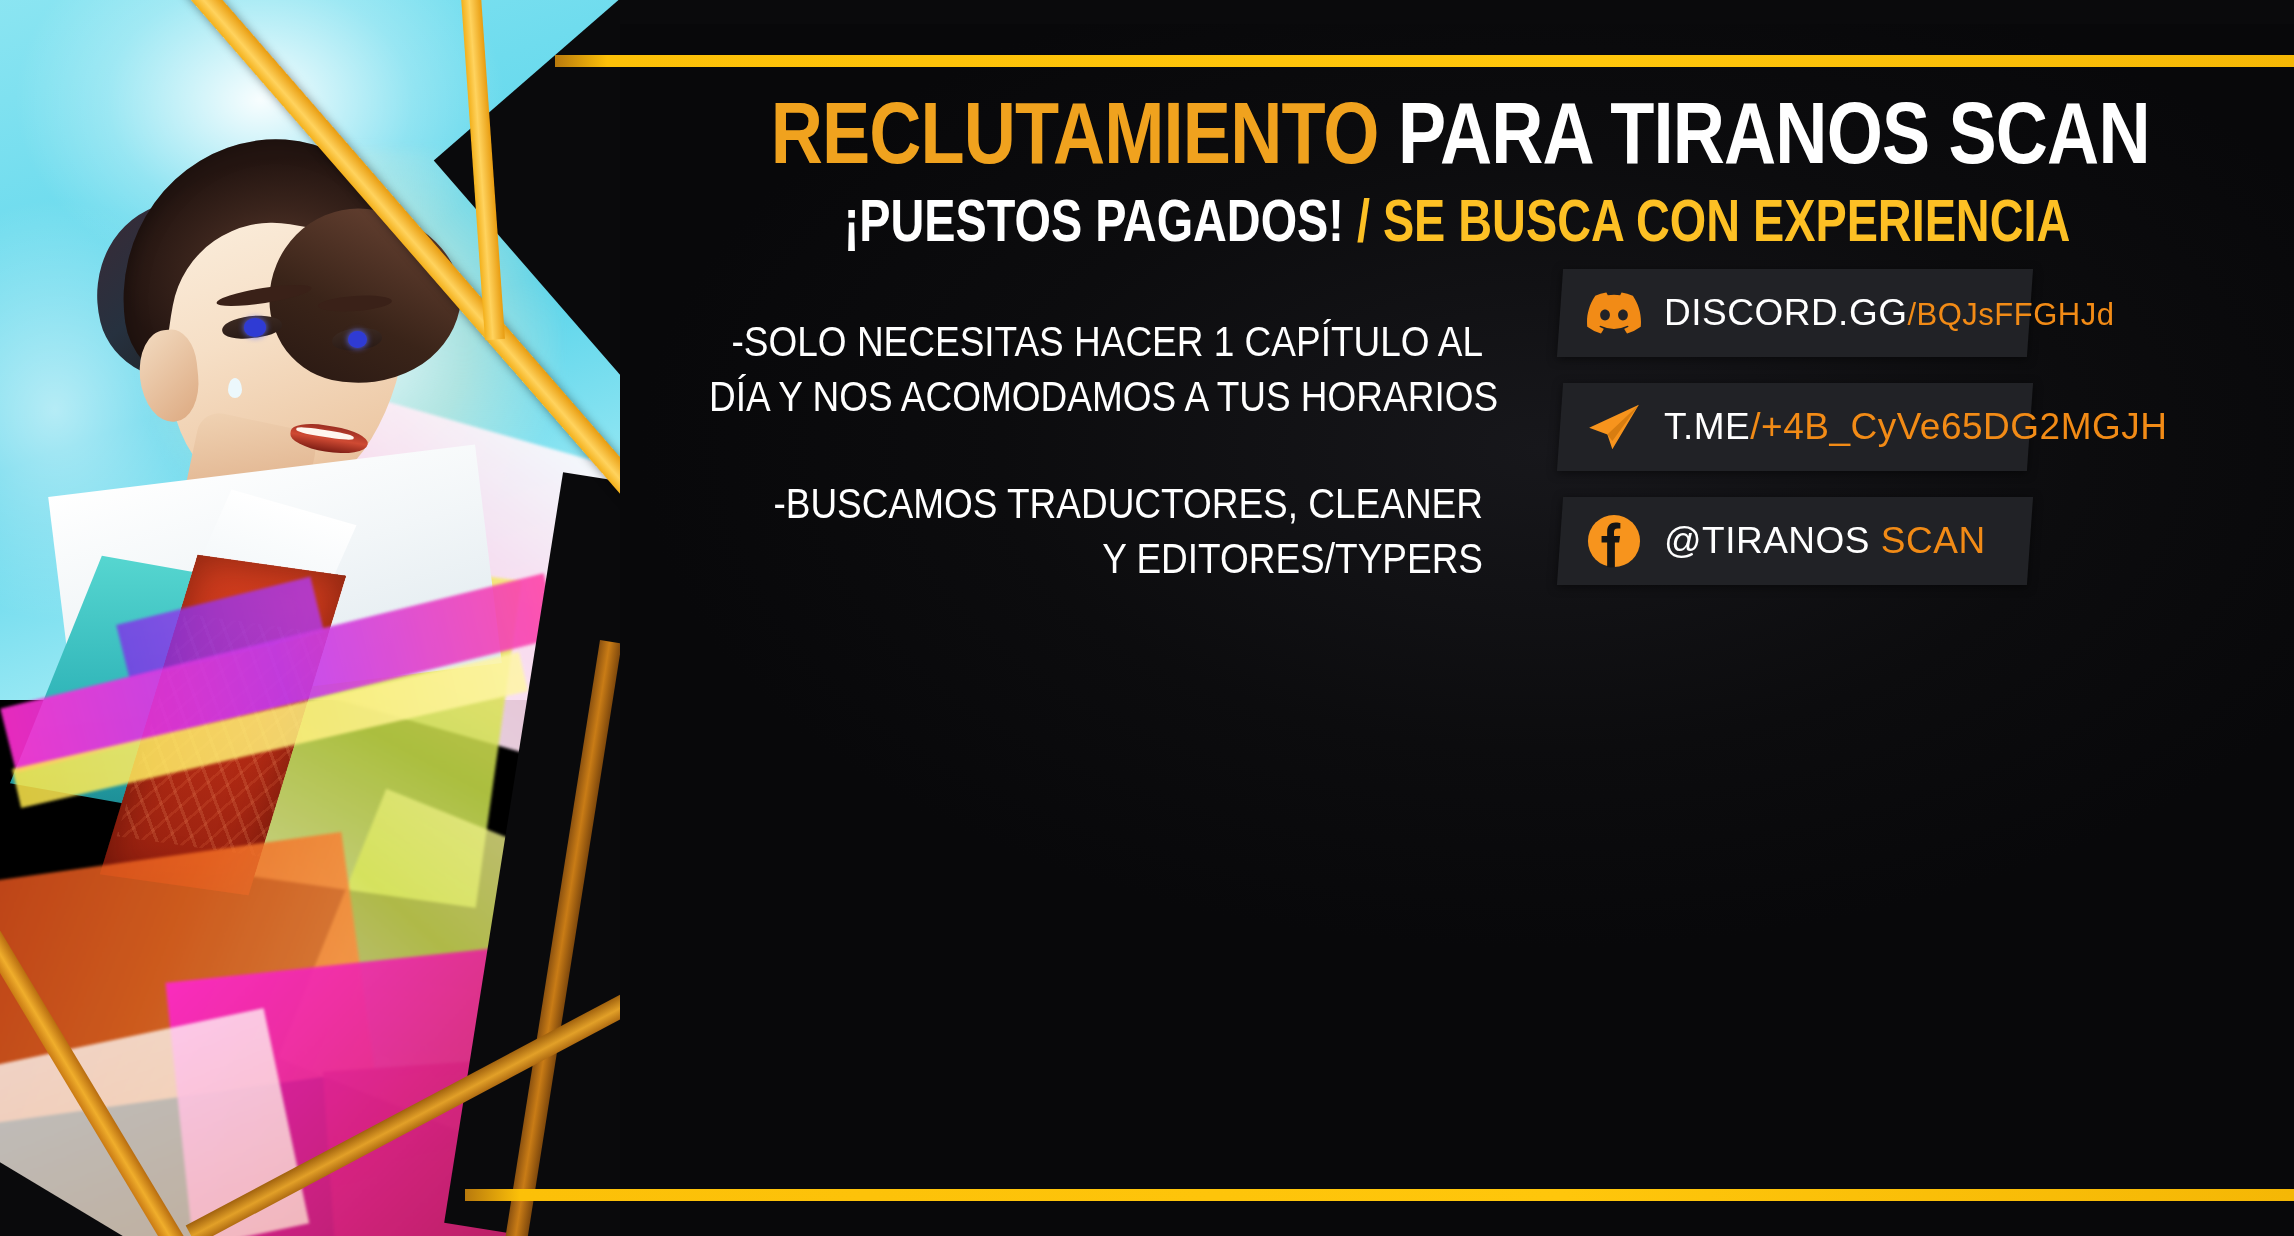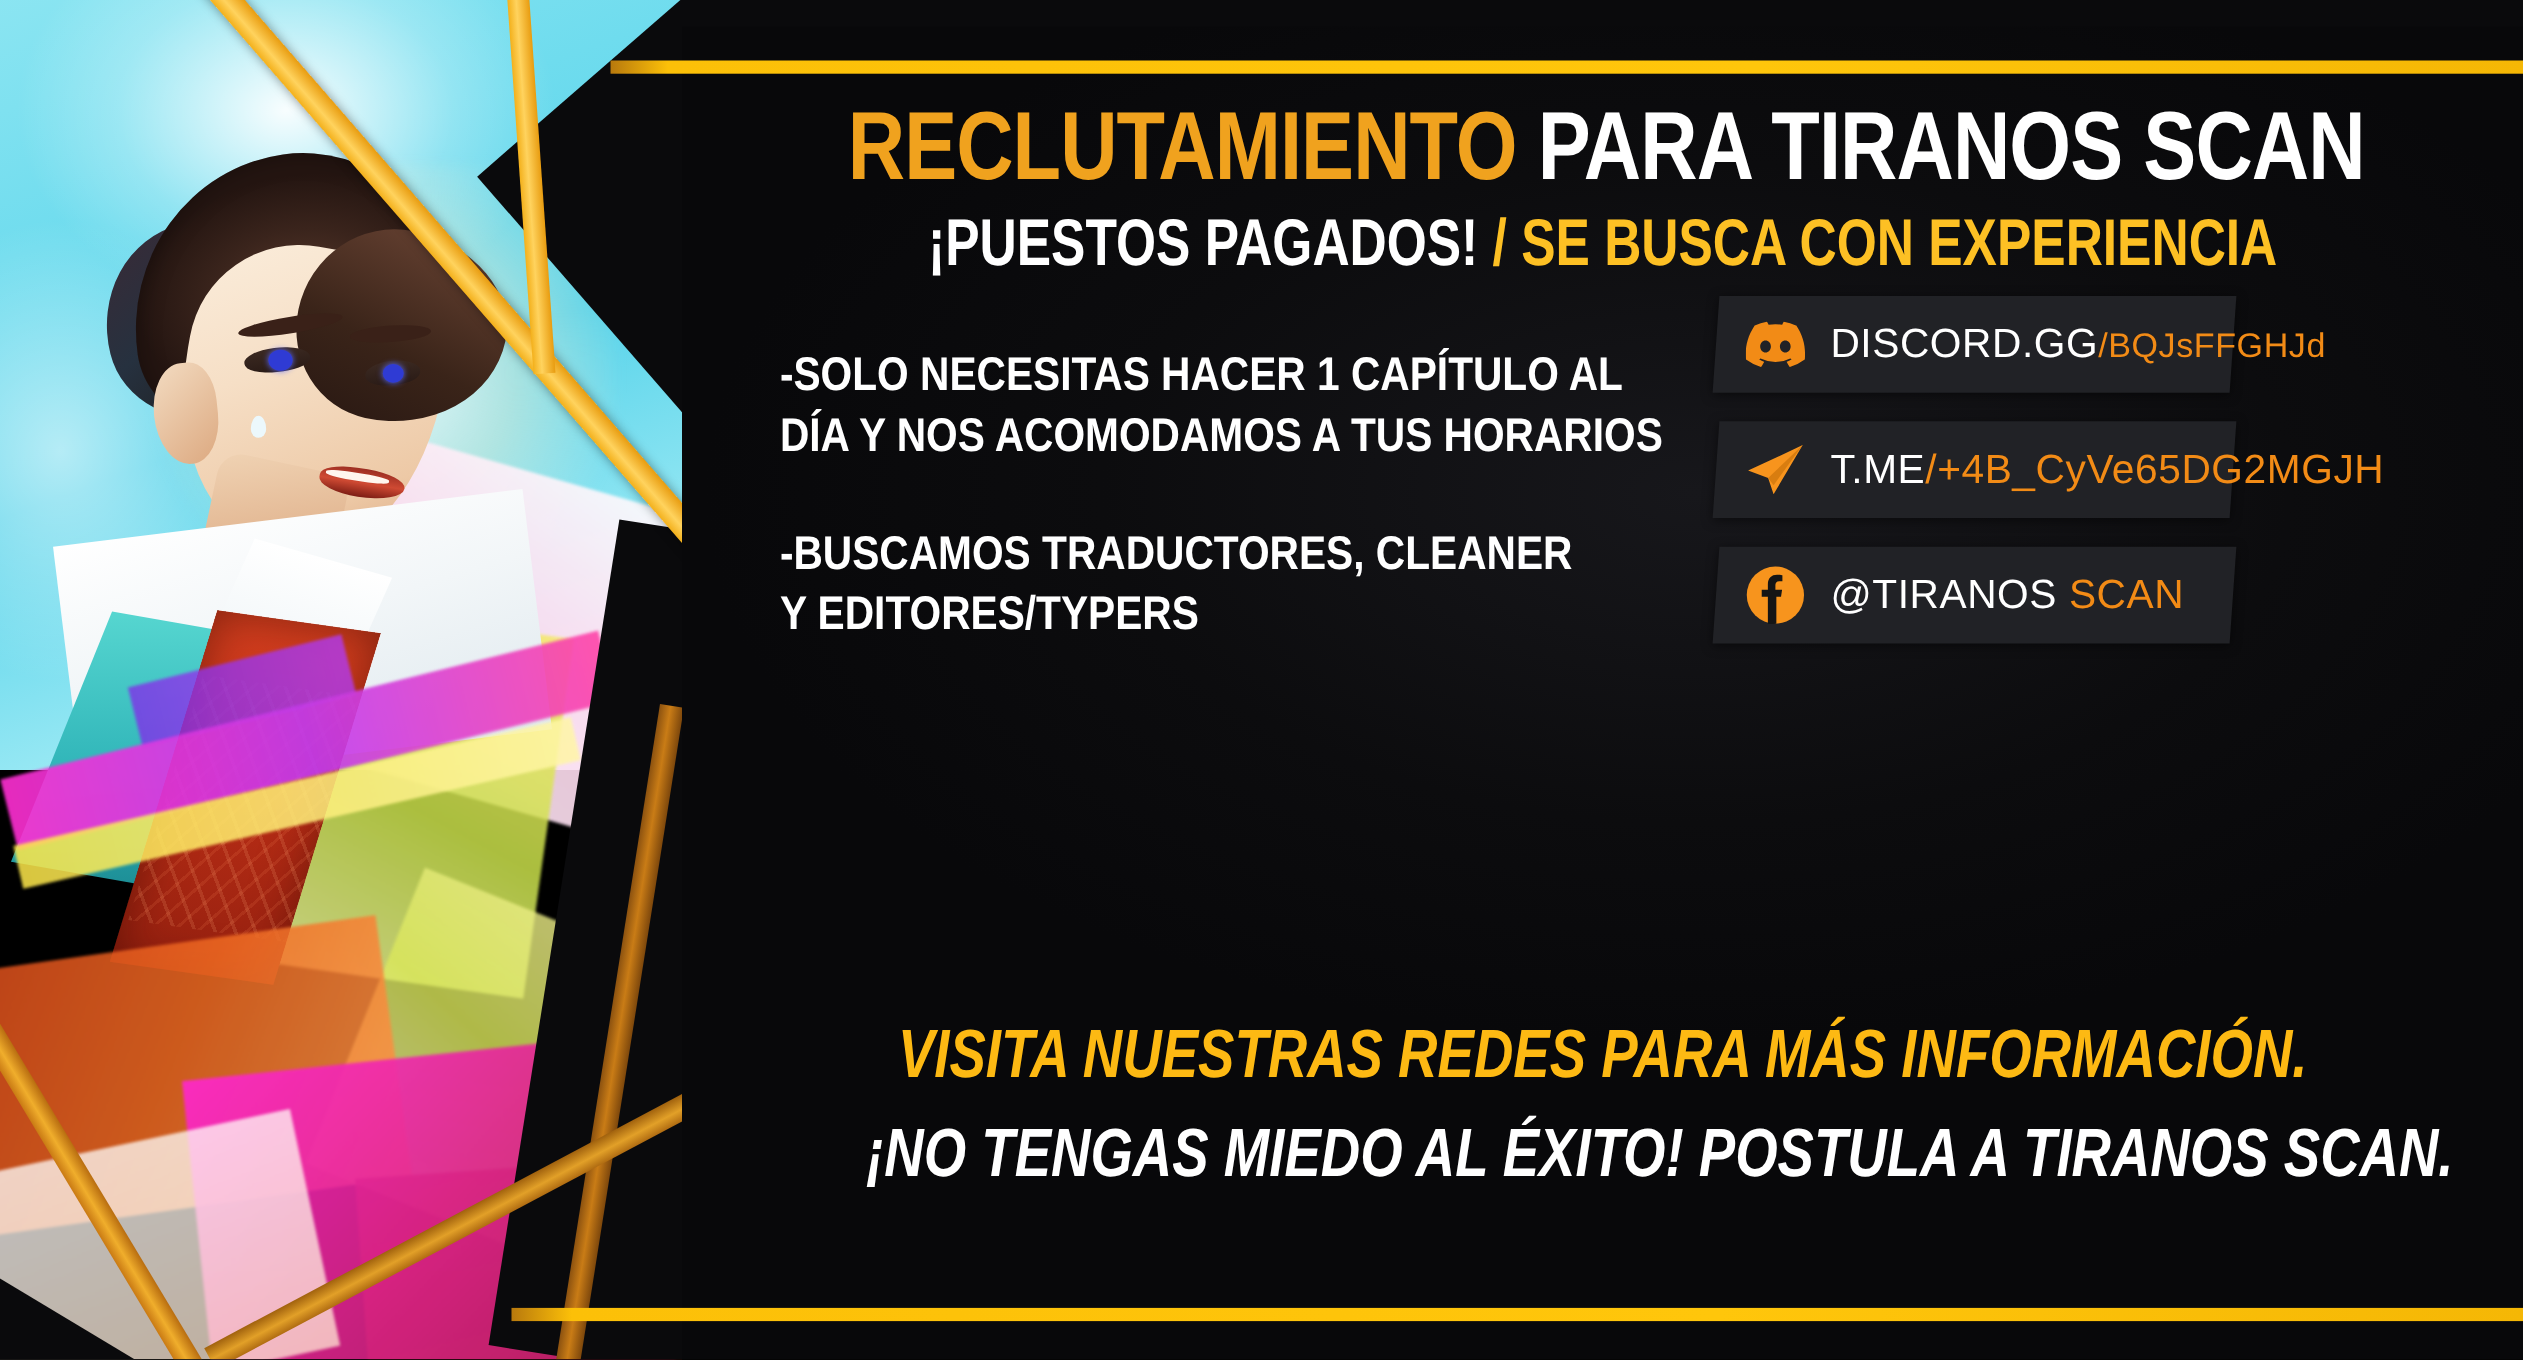--- a/index.html
+++ b/index.html
@@ -173,22 +173,22 @@
   .subtitle{
     position:absolute;left:0;right:0;top:162px;text-align:center;
     font-size:60px;font-weight:700;white-space:nowrap;
     transform:scaleX(.78);
   }
   .subtitle .white{color:#fff;}
   .subtitle .gold{color:#fdc024;}
 
   .bullets{
     position:absolute;left:26px;top:290px;width:900px;
-    text-align:left;color:#fff;
-    font-size:43px;font-weight:700;line-height:1.28;
+    text-align:right;color:#fff;
+    font-size:43px;font-weight:400;line-height:1.28;
   }
   .bullet-block{margin-bottom:52px;transform:scaleX(.86);white-space:nowrap;}
   .bullet-block .ln{display:block;}
 
   .cards{position:absolute;left:940px;top:245px;width:470px;}
   .card{
     position:relative;height:88px;margin-bottom:26px;
     background:#212226;
     transform:skewX(-4deg);
     display:flex;align-items:center;
@@ -329,19 +329,15 @@
             </svg>
           </span>
           <span class="card-text">
             <span class="white">@TIRANOS</span><span class="orange"> SCAN</span>
           </span>
         </div>
       </div>
 
     </div>
 
-    <div class="cta">
-      <div class="cta-line cta-1">VISITA NUESTRAS REDES PARA MÁS INFORMACIÓN.</div>
-      <div class="cta-line cta-2">¡NO TENGAS MIEDO AL ÉXITO! POSTULA A TIRANOS SCAN.</div>
-    </div>
 
   </div>
 </div>
 
 </body></html>

